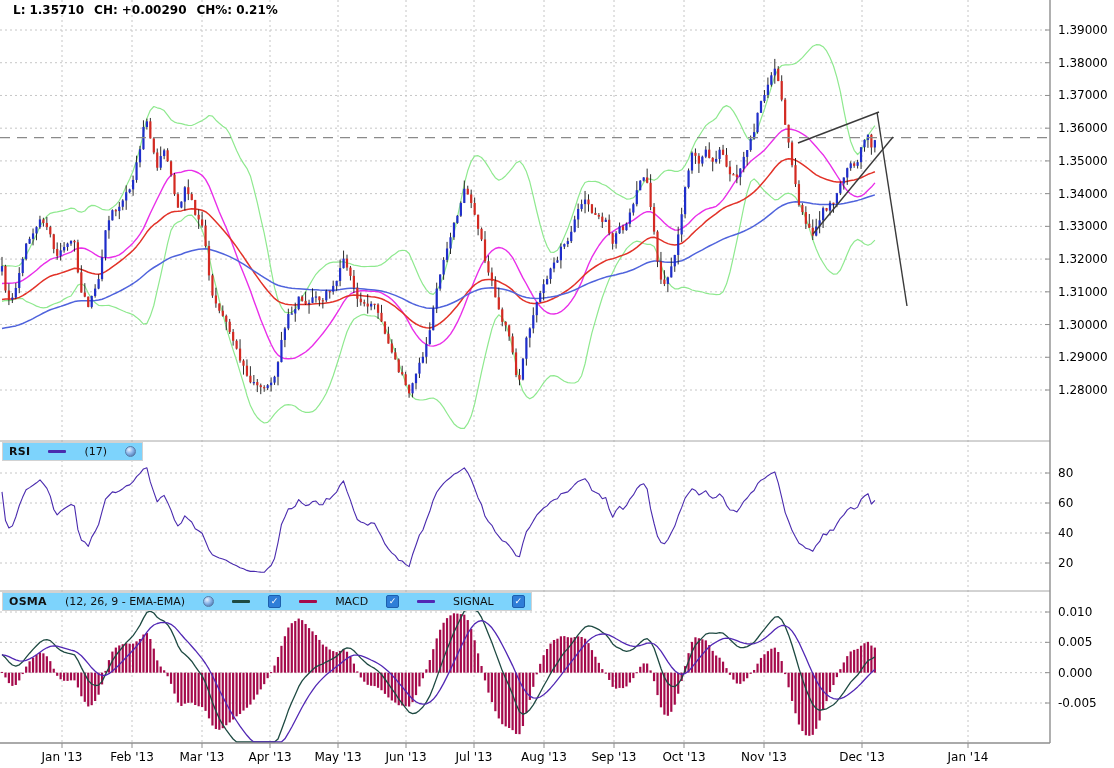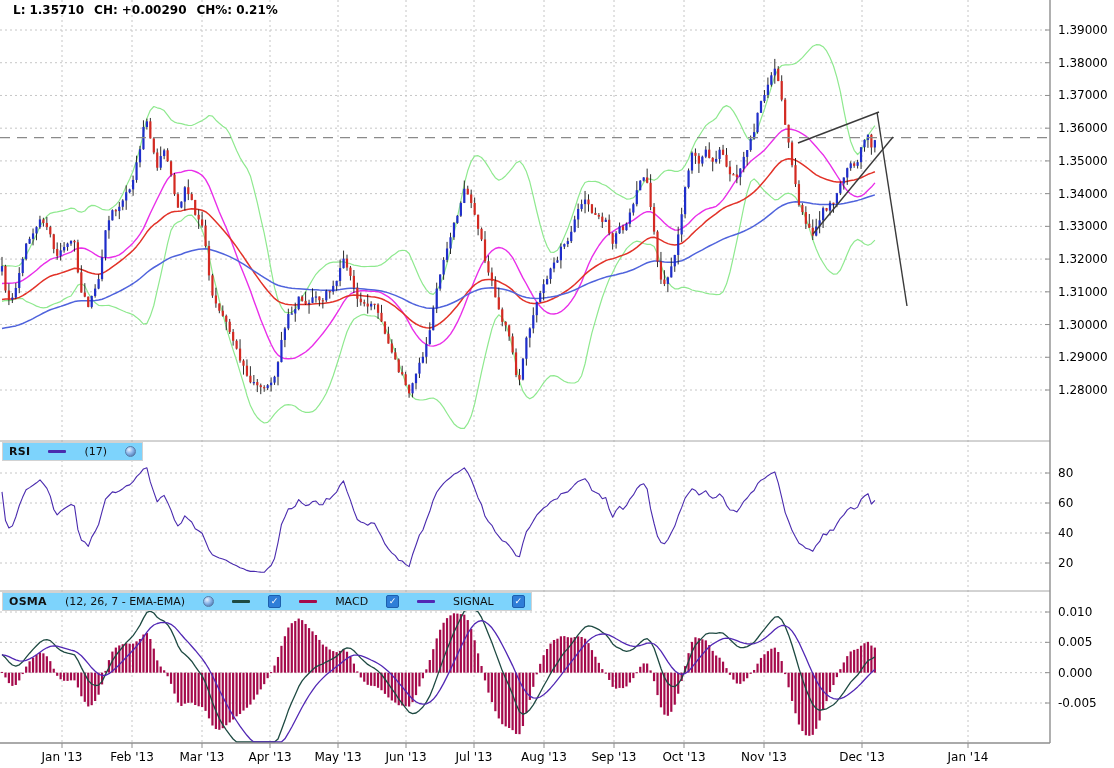--- a/index.html
+++ b/index.html
@@ -927,21 +927,21 @@
 
   <div class="legend" style="left:2px;top:442px;">
     <span class="t">RSI</span>
     <span class="sw" style="background: rgb(74, 43, 174);"></span>
     <span>(17)</span>
     <span class="globe"></span>
   </div>
 
   <div class="legend" style="left:2px;top:592px;">
     <span class="t">OSMA</span>
-    <span>(12, 26, 7 - EMA-EMA)</span>
+    <span>(12, 26, 9 - EMA-EMA)</span>
     <span class="globe"></span>
     <span class="sw" style="background: rgb(30, 74, 66);"></span>
     <span class="cb">✓</span>
     <span class="sw" style="background: rgb(165, 10, 75);"></span>
     <span>MACD</span>
     <span class="cb">✓</span>
     <span class="sw" style="background: rgb(82, 40, 180);"></span>
     <span>SIGNAL</span>
     <span class="cb">✓</span>
   </div>

